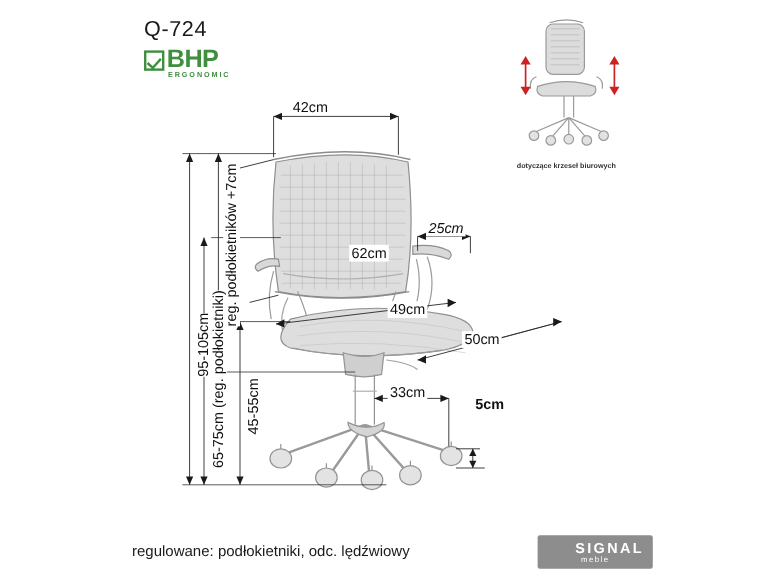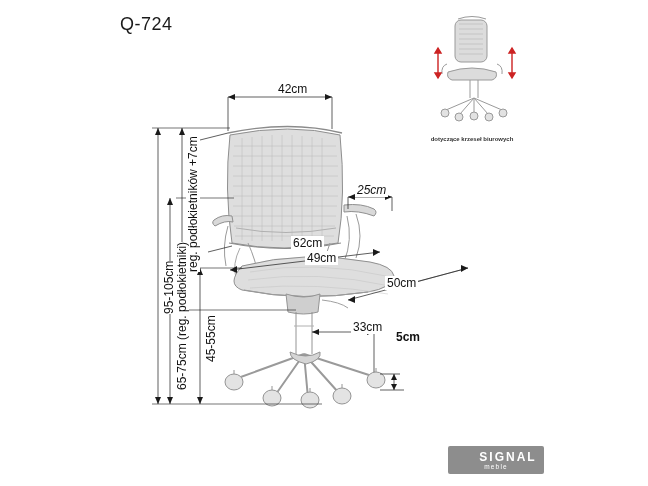--- a/index.html
+++ b/index.html
@@ -144,20 +144,25 @@
 
   svg { display: block; }
 </style>
 </head>
 <body>
 
 <div id="page">
 
   <div id="model-title" class="abs">Q-724</div>
 
+  <div id="bhp-logo" class="abs">
+    <span id="bhp-check"></span>
+    <span id="bhp-text">BHP</span>
+    <span id="bhp-sub">ERGONOMIC</span>
+  </div>
 
   <svg class="abs" style="left:400px; top:10px;" width="150" height="115" viewBox="0 0 150 115">
     <g stroke="#8b8b8b" stroke-width="1" fill="none">
 
       <rect x="55" y="10" width="32" height="42" rx="6" fill="#dcdcdc" stroke="#9a9a9a"></rect>
       <path d="M59 14 h24 M59 19 h24 M59 24 h24 M59 29 h24 M59 34 h24 M59 39 h24 M59 44 h24" stroke="#b5b5b5" stroke-width="0.6"></path>
 
       <path d="M58 9 q14 -5 28 0" stroke="#9a9a9a"></path>
 
       <path d="M48 62 q24 -8 48 0 q2 6 -4 8 h-40 q-6 -2 -4 -8 z" fill="#dcdcdc" stroke="#9a9a9a"></path>
@@ -290,32 +295,33 @@
       <path d="M170 198 V404"></path>
       <path d="M170 198 l-3 7 h6 z" fill="#1a1a1a" stroke="none"></path>
       <path d="M170 404 l-3 -7 h6 z" fill="#1a1a1a" stroke="none"></path>
 
       <path d="M200 268 V404"></path>
       <path d="M200 268 l-3 7 h6 z" fill="#1a1a1a" stroke="none"></path>
       <path d="M200 404 l-3 -7 h6 z" fill="#1a1a1a" stroke="none"></path>
     </g>
   </svg>
 
-  <div class="abs dim" style="left:276px; top:82px;">42cm</div>
+  <div class="abs dim" style="left:242px; top:82px;">42cm</div>
   <div class="abs dim" style="left:355px; top:183px;font-style:italic;">25cm</div>
-  <div class="abs dim" style="left:291px; top:204px;margin-top:32px;">62cm</div>
-  <div class="abs dim" style="left:305px; top:251px;text-align:center;">49cm</div>
+  <div class="abs dim" style="left:291px; top:204px;">62cm</div>
+  <div class="abs dim" style="left:323px; top:251px;text-align:center;">49cm</div>
   <div class="abs dim" style="left:385px; top:276px;">50cm</div>
-  <div class="abs dim" style="left:323px; top:320px;margin-left:28px;">33cm</div>
+  <div class="abs dim" style="left:323px; top:320px;">33cm</div>
   <div class="abs dim" style="left:394px; top:330px;font-weight:bold;">5cm</div>
 
   <div class="abs dim-rot" style="left:162px; top:314px;">95-105cm</div>
   <div class="abs dim-rot" style="left:186px; top:272px;">reg. podłokietników +7cm</div>
   <div class="abs dim-rot" style="left:175px; top:390px;">65-75cm (reg. podłokietniki)</div>
   <div class="abs dim-rot" style="left:204px; top:362px;">45-55cm</div>
 
+  <div id="bottom-caption" class="abs">regulowane: podłokietniki, odc. lędźwiowy</div>
 
   <div id="signal-logo" class="abs">
     <span id="signal-word">SIGNAL</span>
     <span id="signal-sub">meble</span>
   </div>
 
 </div>
 
 </body></html>

